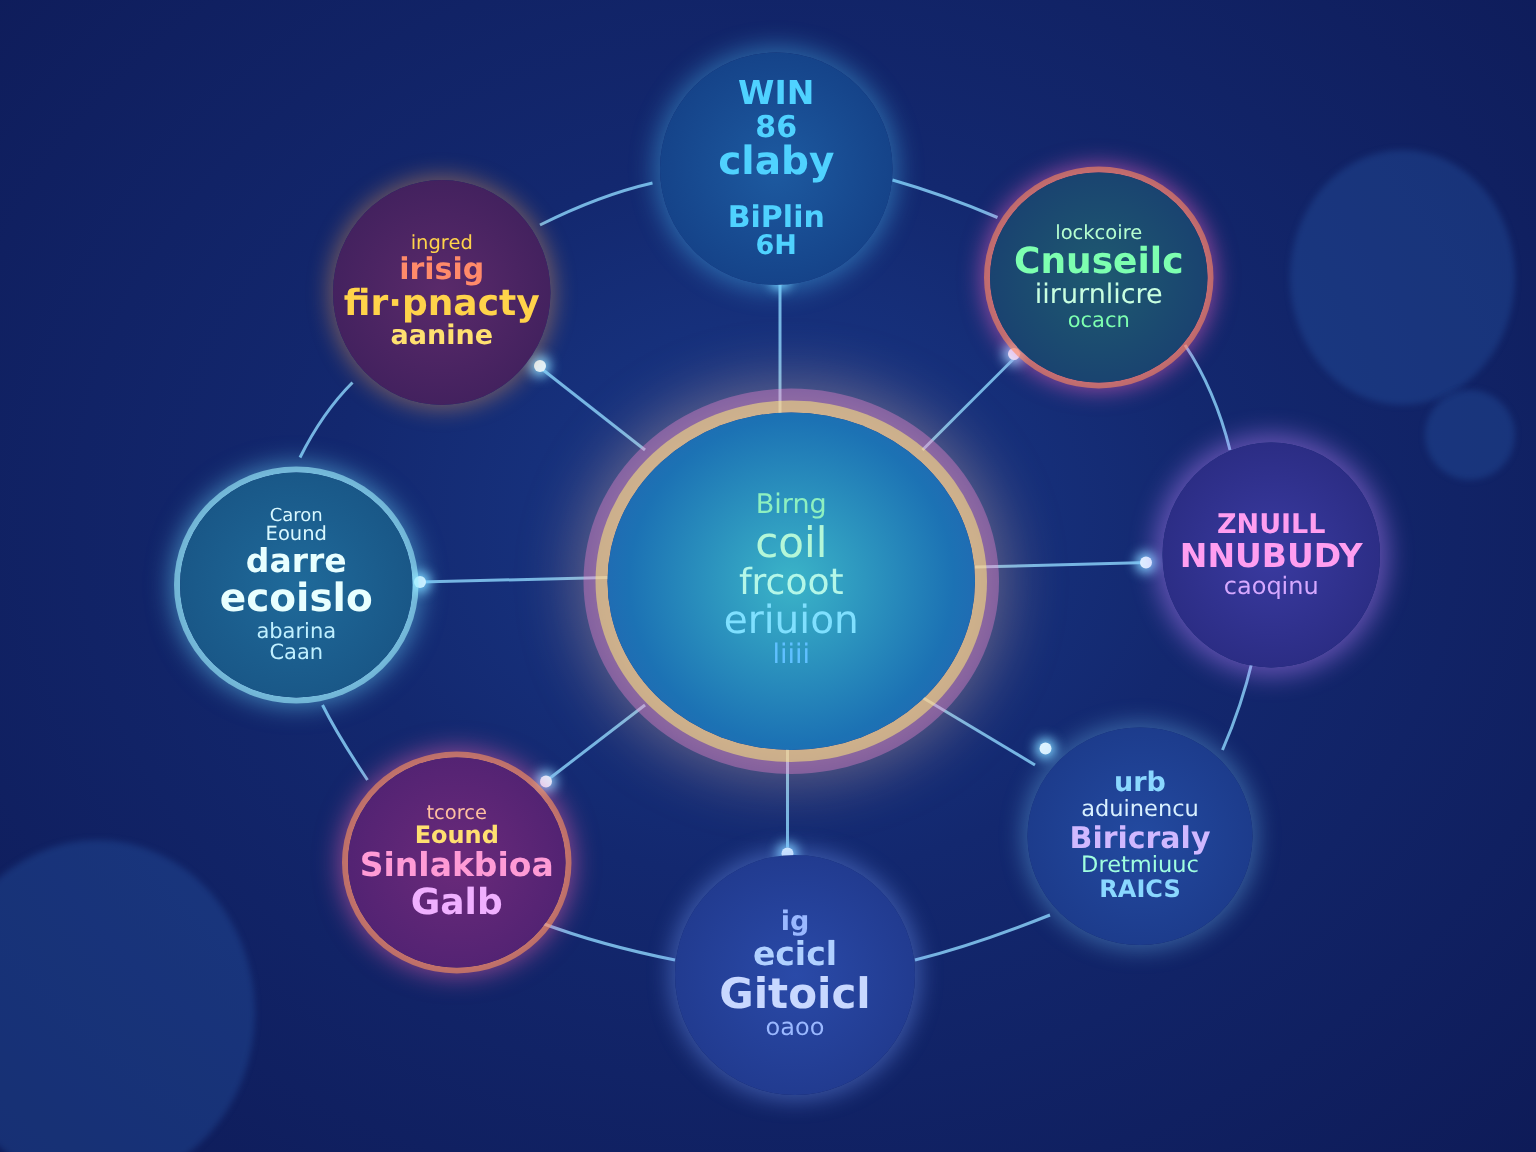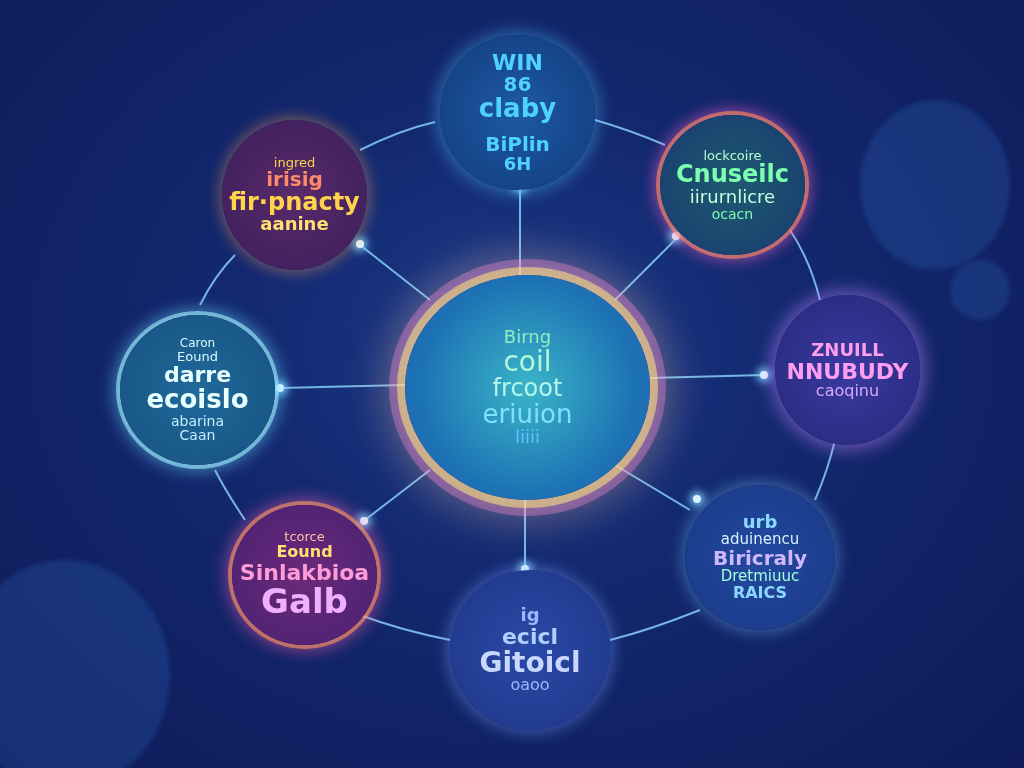--- a/index.html
+++ b/index.html
@@ -100,21 +100,21 @@
 <div class="node" style="left:775px;top:295px;width:145px;height:150px;background:radial-gradient(circle,#3a3aa0,#26287a);box-shadow:0 0 16px 6px rgba(190,130,255,0.45);">
   <span class="w main" style="color:#ff9ef0;font-size:18px;text-align:center;">ZNUILL</span>
   <span class="w main" style="color:#ff9ef0;font-size:22px;">NNUBUDY</span>
   <span class="w" style="color:#d6a8ff;font-size:16px;">caoqinu</span>
 </div>
 
 <div class="node" style="left:232px;top:505px;width:145px;height:140px;background:radial-gradient(circle,#6a2a7a,#4a2070);box-shadow:0 0 0 4px rgba(255,150,90,0.6),0 0 16px 6px rgba(255,100,180,0.5);">
   <span class="w" style="color:#ffc0a0;font-size:13px;">tcorce</span>
   <span class="w main" style="color:#ffe070;font-size:16px;">Eound</span>
   <span class="w main" style="color:#ff9bd6;font-size:22px;">Sinlakbioa</span>
-  <span class="w main" style="color:#f0b0ff;font-size:34px;">Galb</span>
+  <span class="w main" style="color:#f0b0ff;font-size:24px;">Galb</span>
 </div>
 
 <div class="node" style="left:450px;top:570px;width:160px;height:160px;background:radial-gradient(circle,#2a4aa8,#1e3586);box-shadow:0 0 14px 4px rgba(120,160,255,0.4);">
   <span class="w main" style="color:#9ab8ff;font-size:18px;">ig</span>
   <span class="w main" style="color:#b0d0ff;font-size:22px;">ecicl</span>
   <span class="w main" style="color:#c8d8ff;font-size:28px;">Gitoicl</span>
   <span class="w" style="color:#9ab8ff;font-size:16px;">oaoo</span>
 </div>
 
 <div class="node" style="left:685px;top:485px;width:150px;height:145px;background:radial-gradient(circle,#234aa0,#1a3684);box-shadow:0 0 14px 4px rgba(120,200,255,0.35);">

